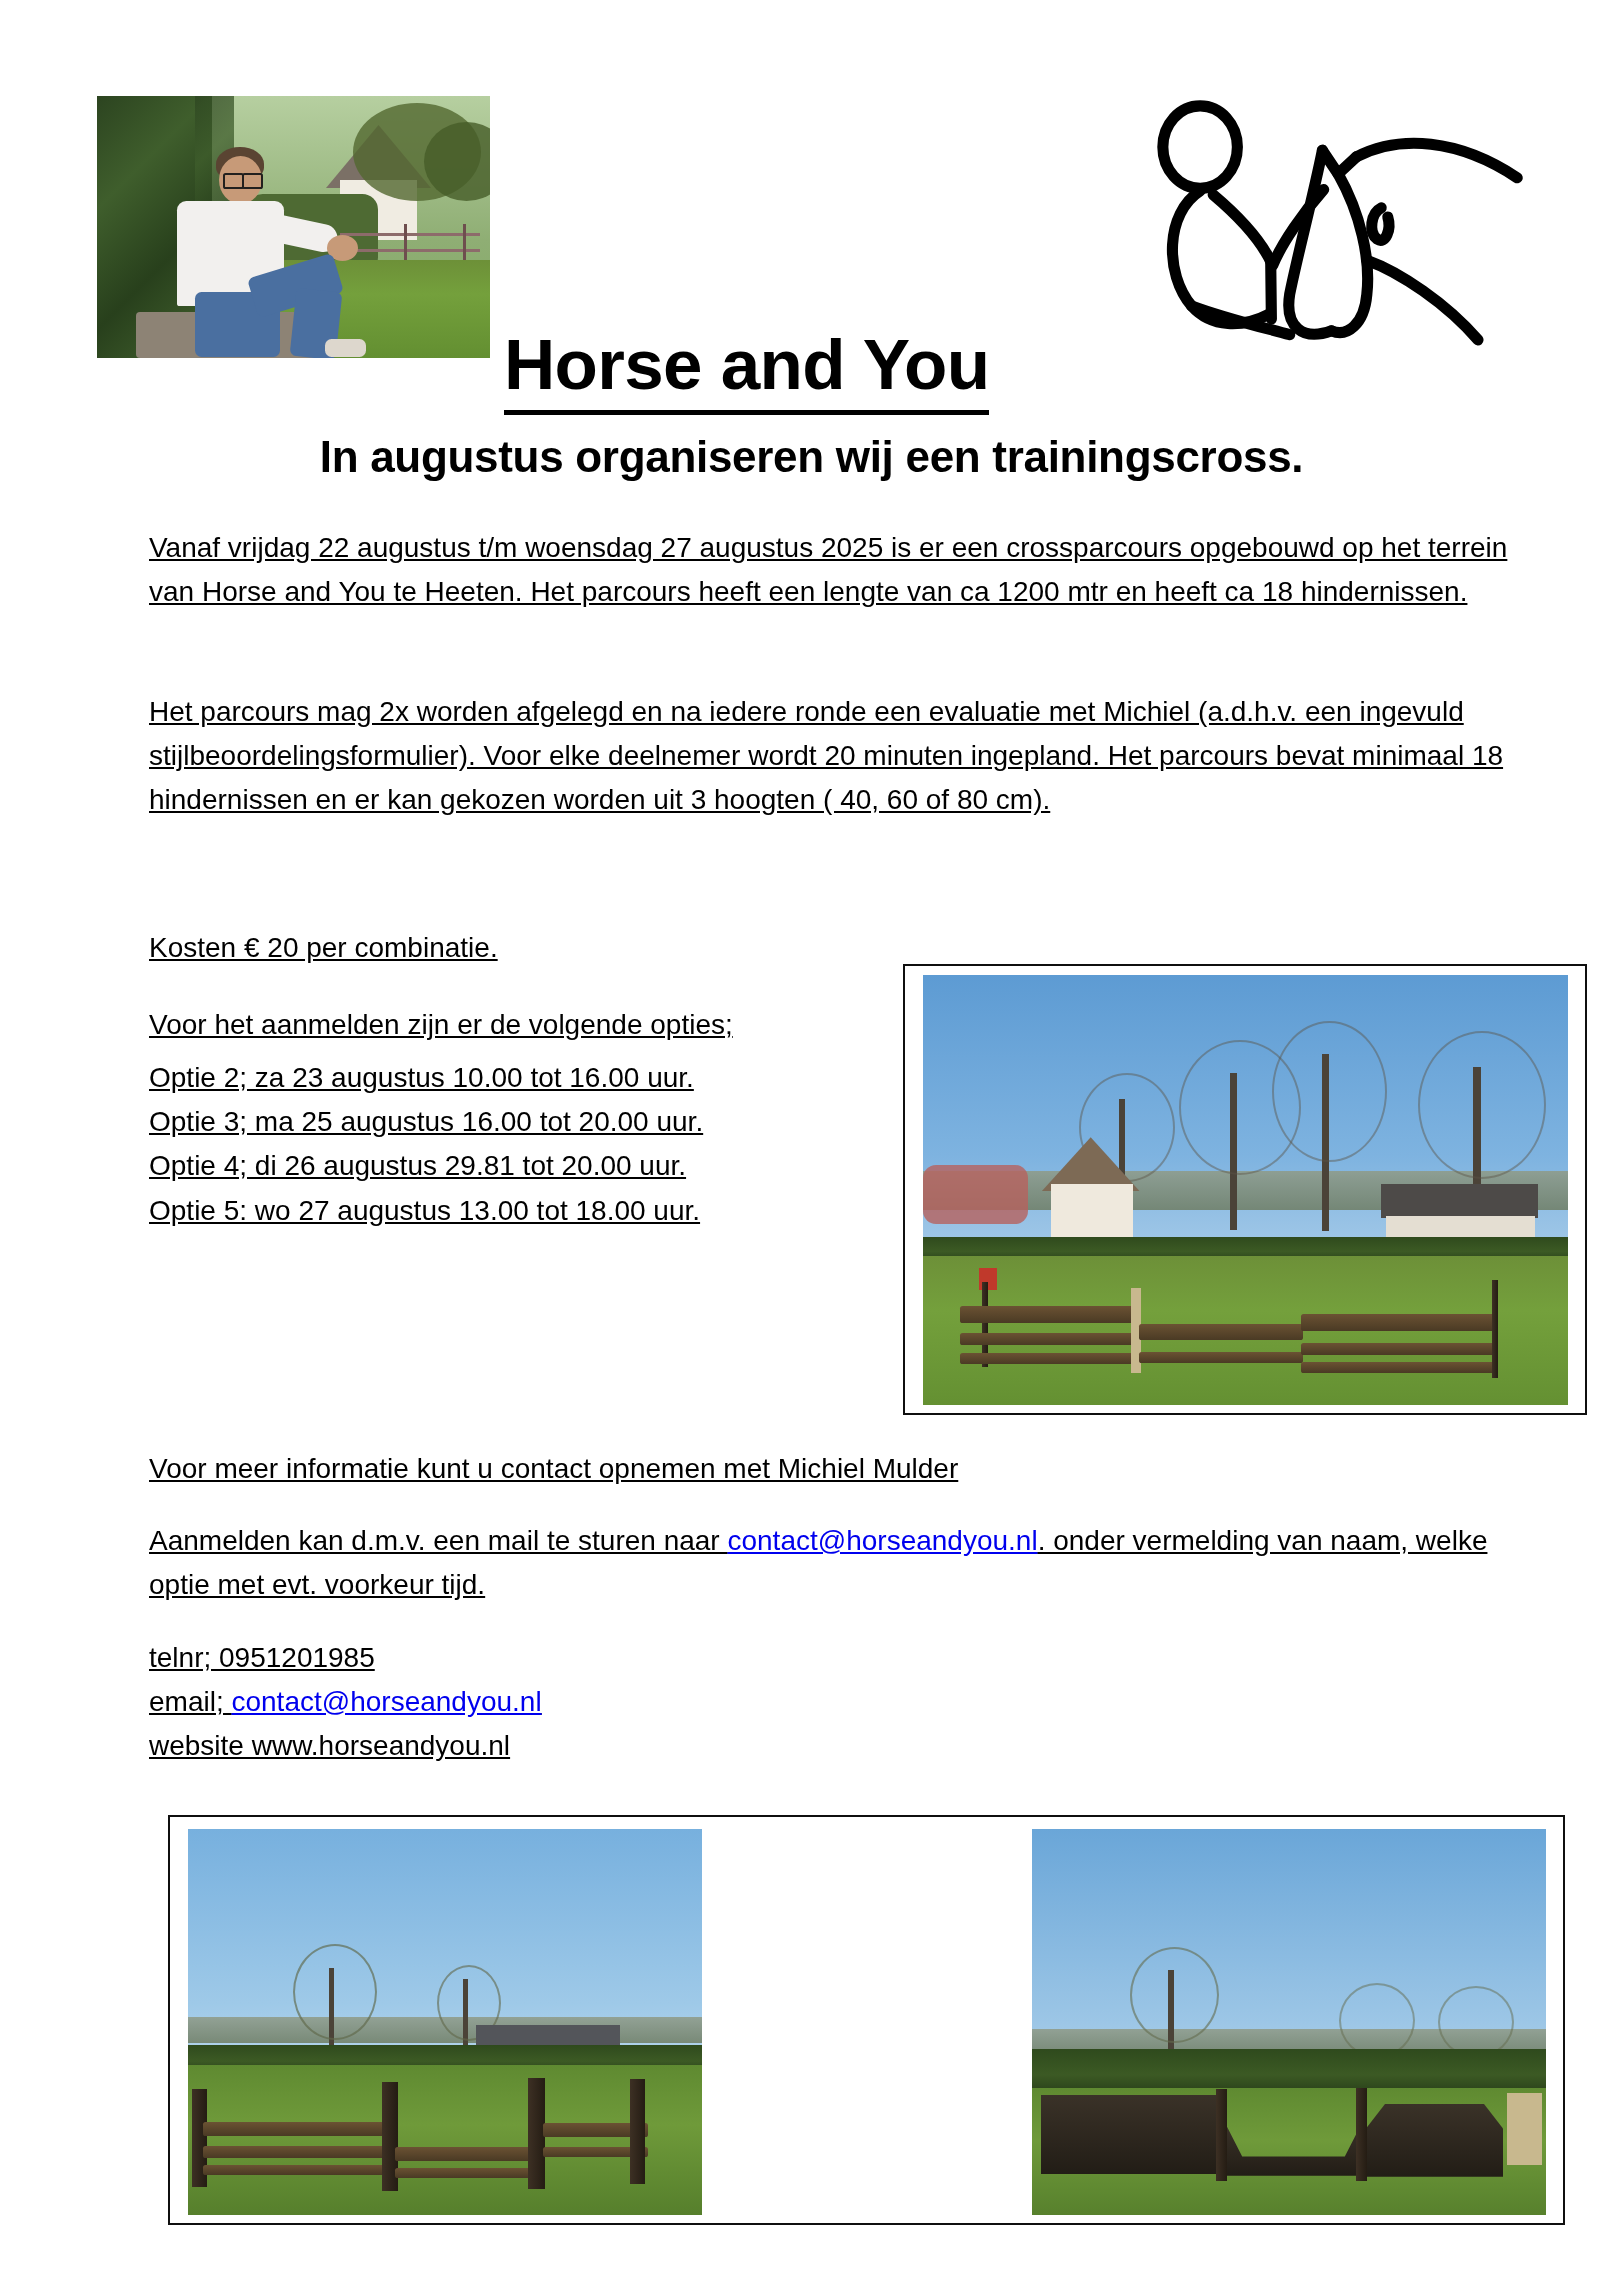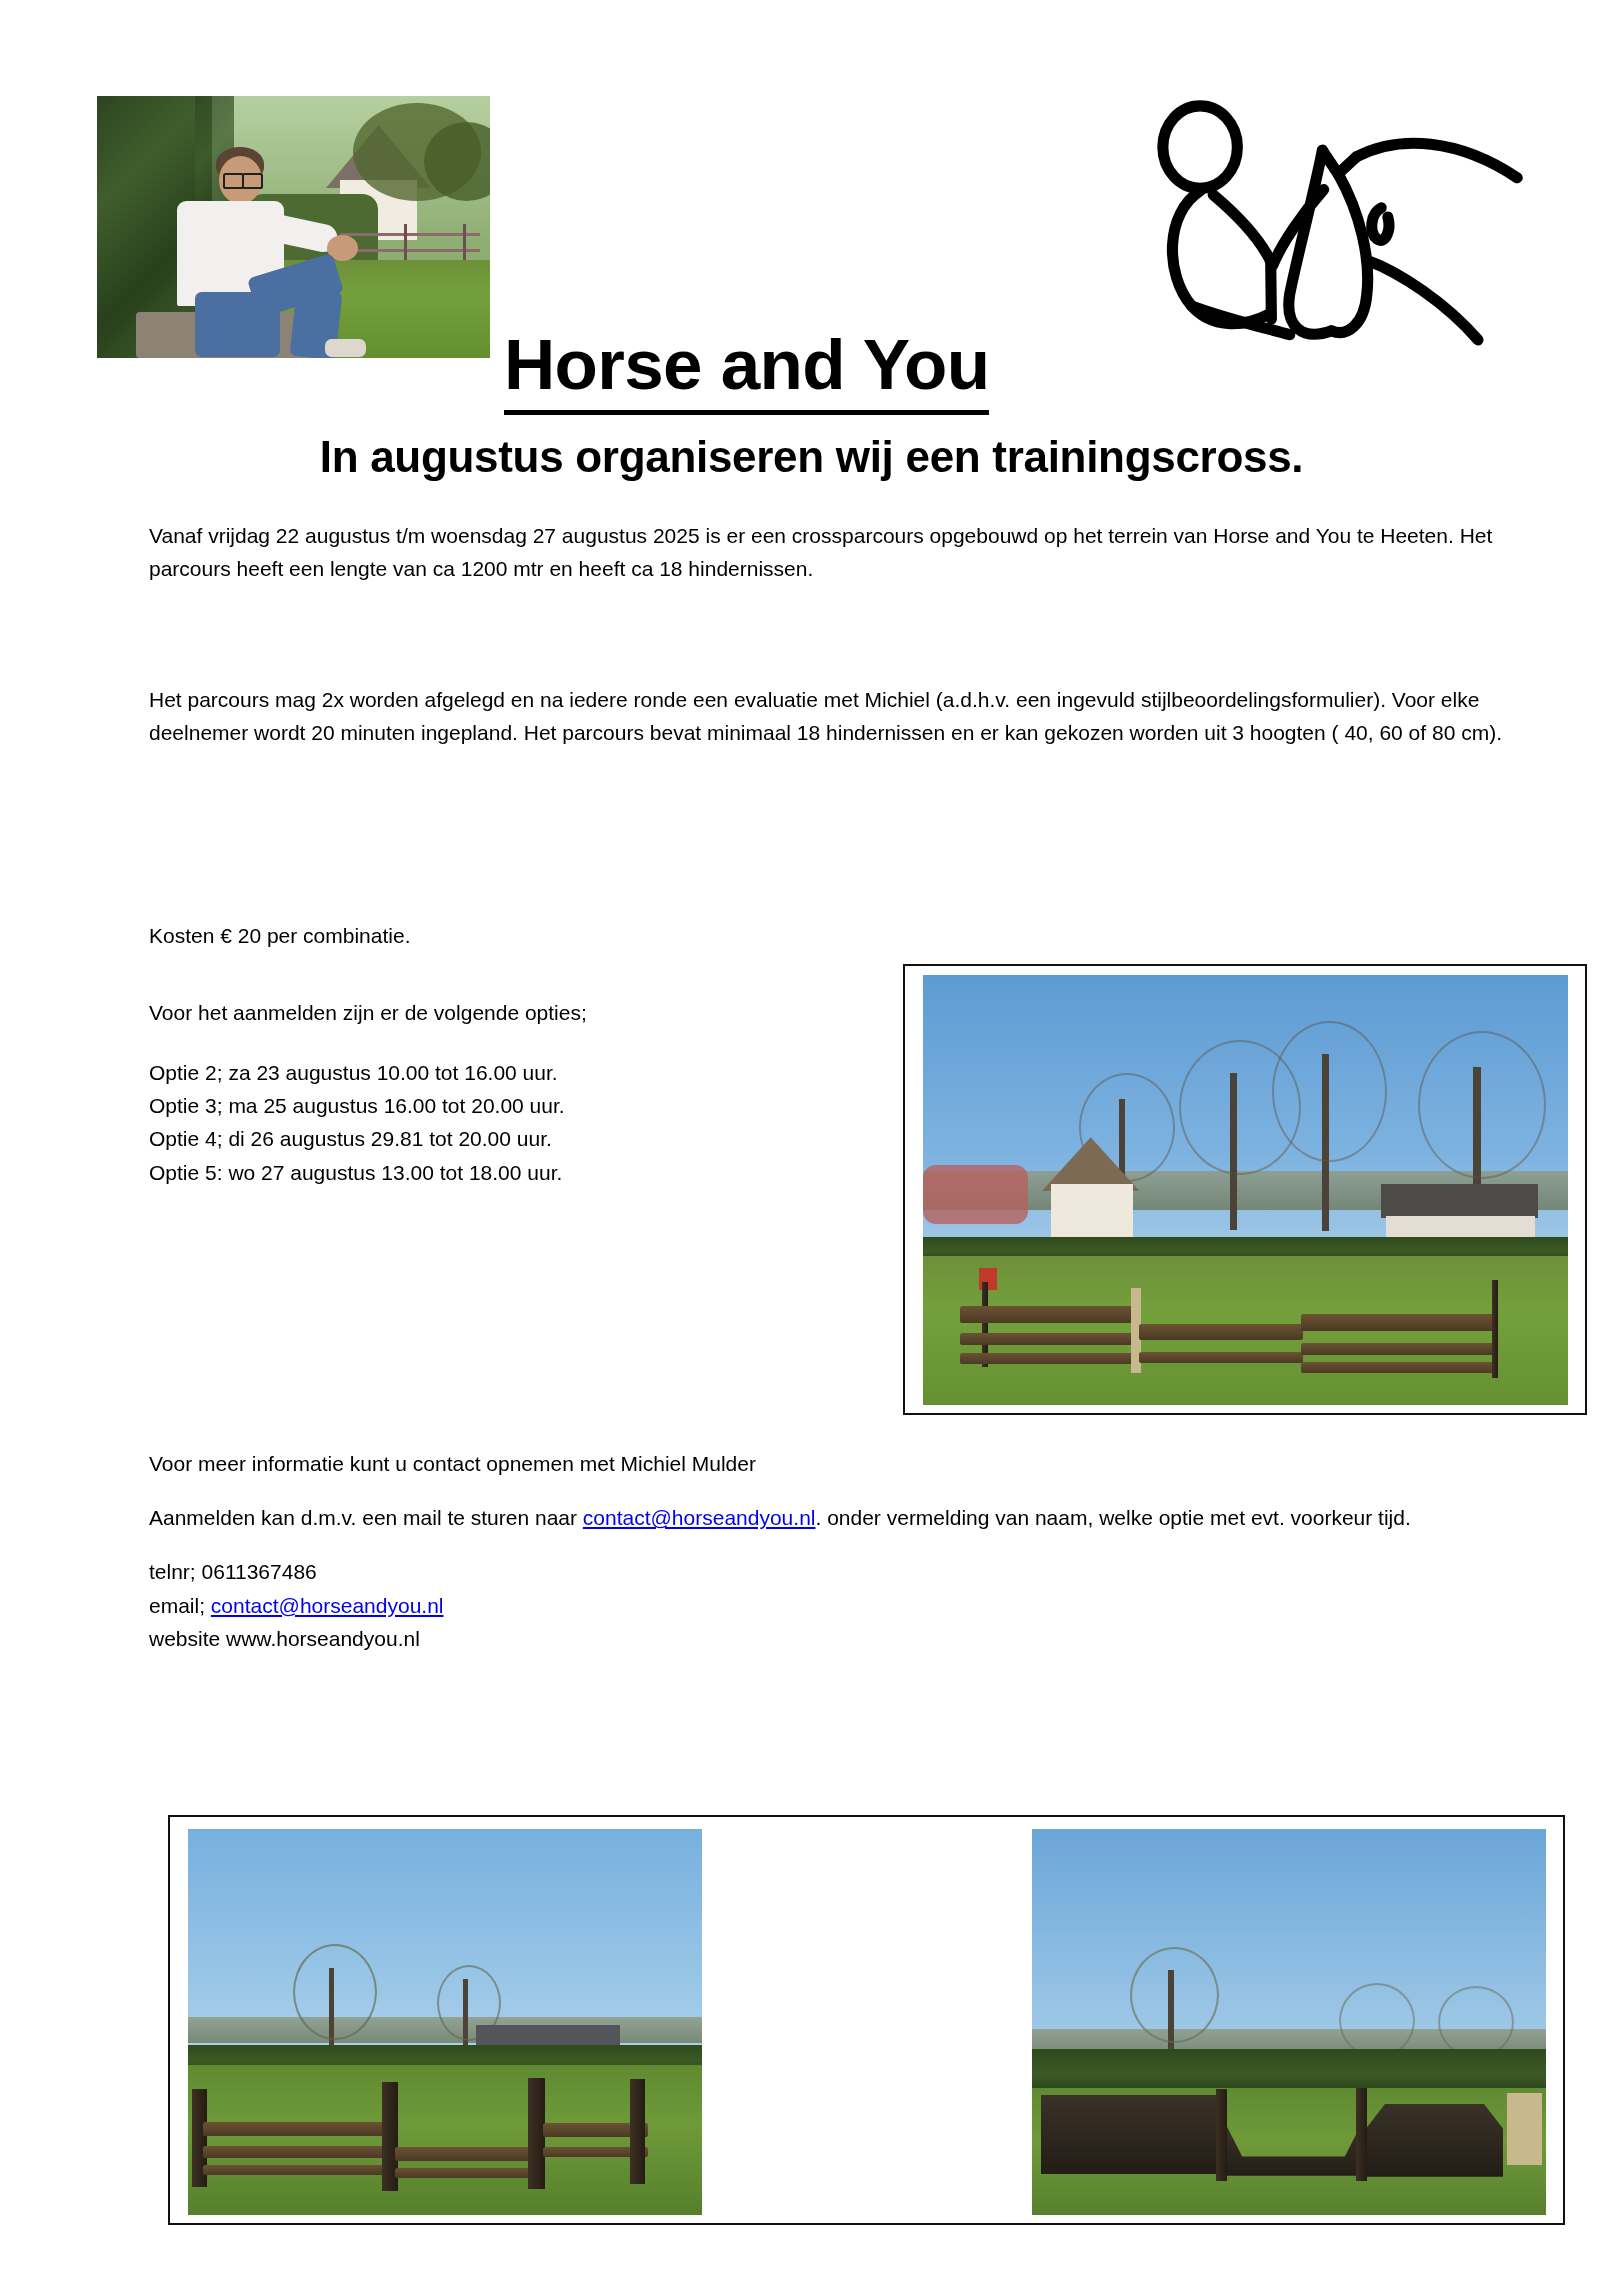--- a/index.html
+++ b/index.html
@@ -59,23 +59,24 @@
     text-align: center;
     font-size: 44px;
     font-weight: bold;
     line-height: 1.15;
     letter-spacing: -0.3px;
   }
 
   
   .body-col {
     position: absolute;
-    font-size: 21px;
+    font-size: 28px;
     line-height: 1.58;
     color: #000;
+    text-decoration: underline;
   }
   #para-1 { left: 149px; top: 498px; width: 1361px; }
   #para-2 { left: 149px; top: 662px; width: 1361px; }
   #para-3 { left: 149px; top: 898px; width: 720px; }
   #para-4 { left: 149px; top: 975px; width: 733px; }
   #options-list { left: 149px; top: 1056px; width: 733px; }
   #options-list .opt { white-space: nowrap; }
   #contact-block { left: 149px; top: 1447px; width: 1374px; }
   #contact-block a,
   #contact-block .link {
@@ -289,21 +290,21 @@
         <div class="rail" style="left:378px;top:368px;width:196px;height:11.8px;"></div>
         <div class="rail" style="left:378px;top:387px;width:196px;height:10.5px;"></div>
         <div class="post" style="left:569px;top:305px;width:5.9px;height:98px;"></div>
       </div>
     </div>
   </div>
 
   <div class="body-col" id="contact-block">
     <p style="margin:0;">Voor meer informatie kunt u contact opnemen met Michiel Mulder</p>
     <p><span>Aanmelden kan d.m.v. een mail te sturen naar </span><a href="#" class="link">contact@horseandyou.nl</a><span>. onder vermelding van naam, welke optie met evt. voorkeur tijd.</span></p>
-    <p style="margin:0;">telnr; 0611367486</p>
+    <p style="margin:0;">telnr; 0951201985</p>
     <p style="margin:0;"><span>email; </span><a href="#" class="link">contact@horseandyou.nl</a></p>
     <p style="margin:0;">website www.horseandyou.nl</p>
   </div>
 
   <div id="gallery-frame">
 
     <div id="gallery-photo-left">
       <div class="scene sky-b">
         <div class="treeline" style="top:188px;height:26px;"></div>
         <div class="trunk" style="left:141px;top:139px;width:5.2px;height:85px;"></div>

